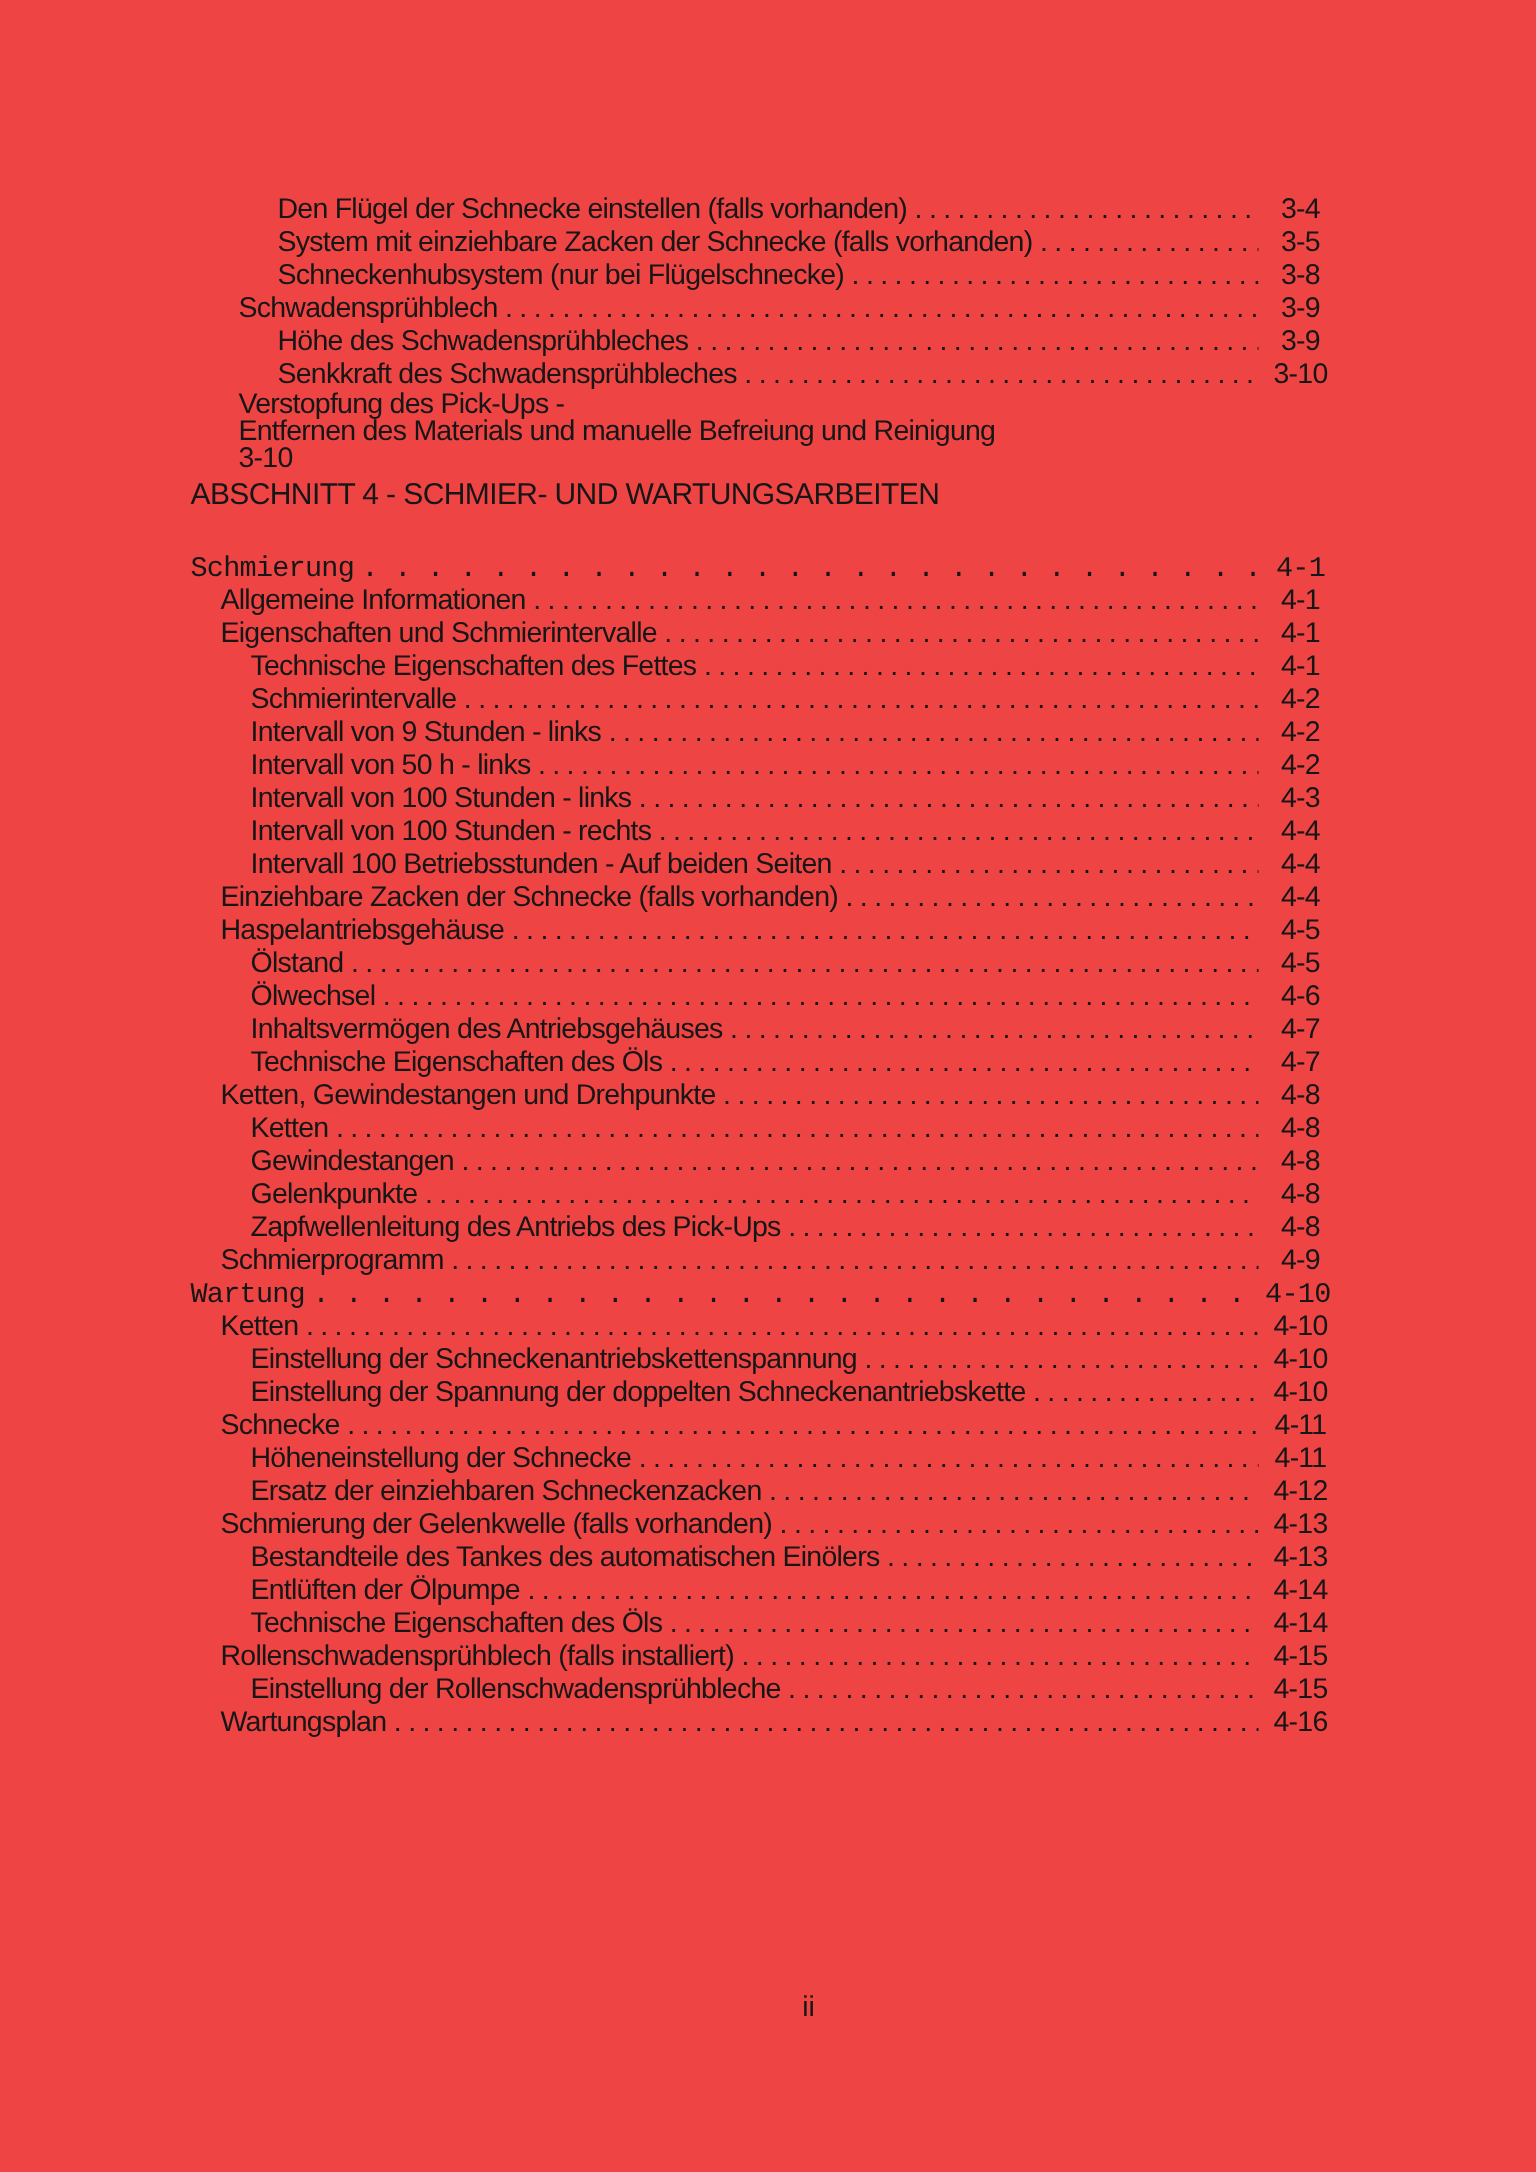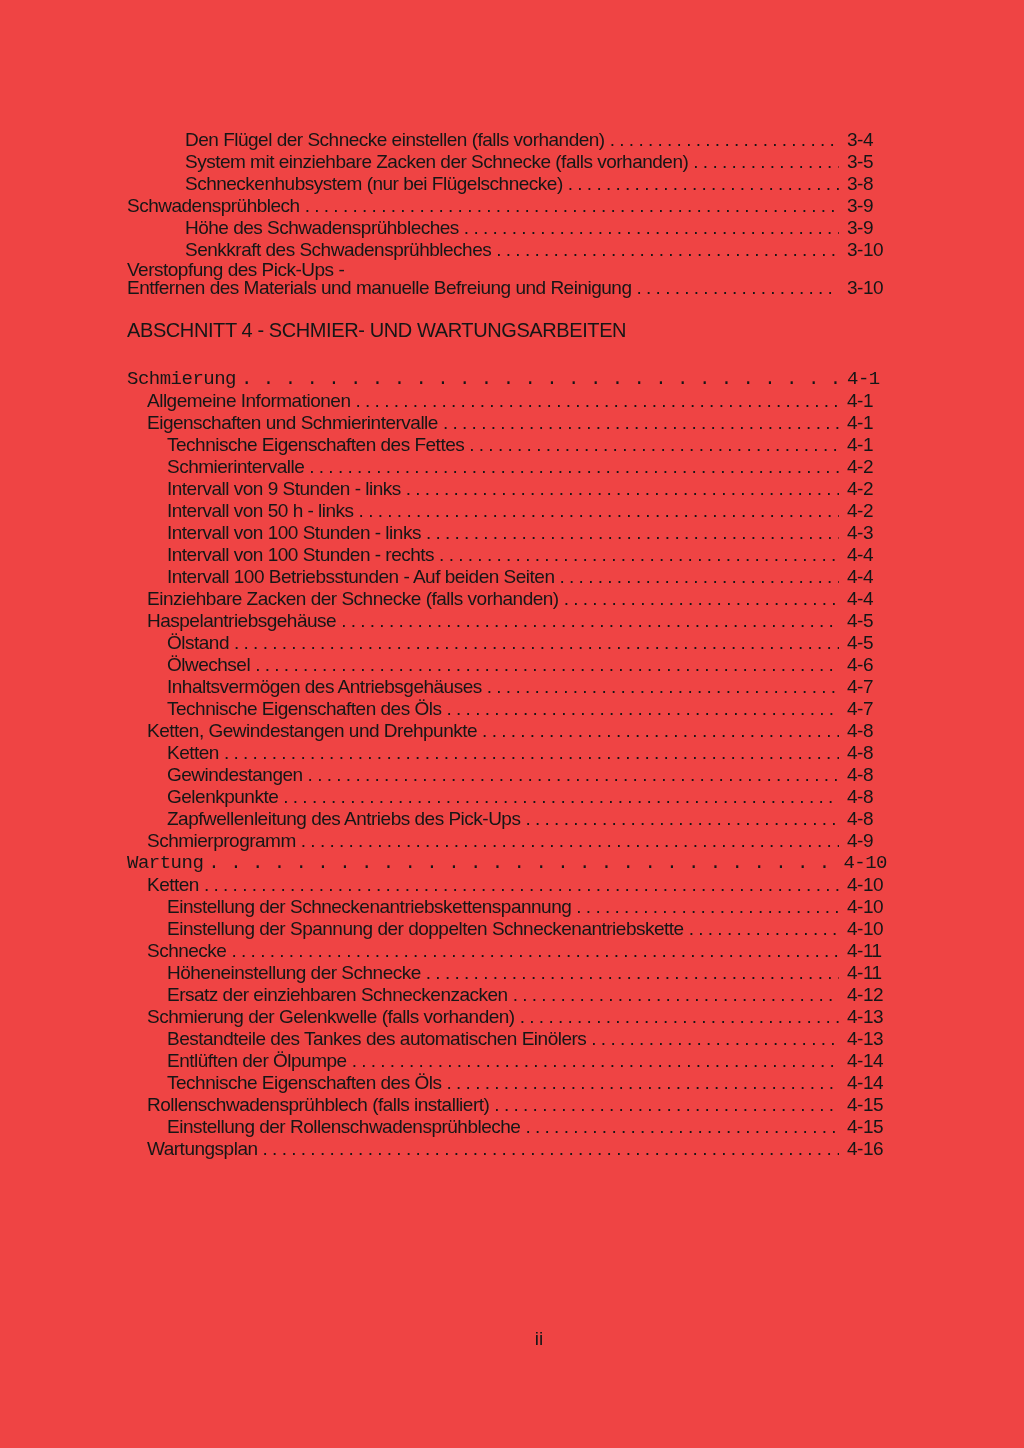--- a/index.html
+++ b/index.html
@@ -14,35 +14,35 @@
     position:absolute;left:127px;width:760px;
     font-size:19px;letter-spacing:-0.5px;
   }
   #block1{top:129px;}
   #block2{top:368px;}
 
   .entry{display:block;}
   .row{display:flex;align-items:baseline;height:22px;line-height:22px;}
   .wrap-line{display:none;}
   .entry.wrapped .wrap-line{display:block;height:18px;line-height:18px;white-space:nowrap;}
-  .entry.wrapped .row{height:18px;line-height:18px;}
+  .entry.wrapped .row{height:18px;line-height:18px;flex-direction:column;}
 
   
-  #block1 .entry.lvl1{padding-left:0px;}
+  #block1 .entry.lvl1{padding-left:0px;margin-left:32px;}
   #block1 .entry.lvl3{padding-left:58px;}
   #block2 .entry.lvl1{padding-left:0px;font-family:Liberation Mono, monospace;}
   #block2 .entry.lvl2{padding-left:20px;}
   #block2 .entry.lvl3{padding-left:40px;}
 
   .label{white-space:nowrap;flex:0 0 auto;}
   .dots{
     flex:1 1 auto;overflow:hidden;white-space:nowrap;
     padding-left:5px;margin-right:8px;
   }
-  .pnum{flex:0 0 40px;text-align:left;white-space:nowrap;}
+  .pnum{flex:0 0 40px;text-align:center;white-space:nowrap;}
 
   .heading{
     position:absolute;left:127px;top:318px;
     font-size:20px;font-weight:normal;letter-spacing:-0.4px;line-height:24px;
     white-space:nowrap;
   }
   .footer{
     position:absolute;left:0;top:1329px;width:1078px;
     text-align:center;font-size:19px;line-height:20px;
   }

